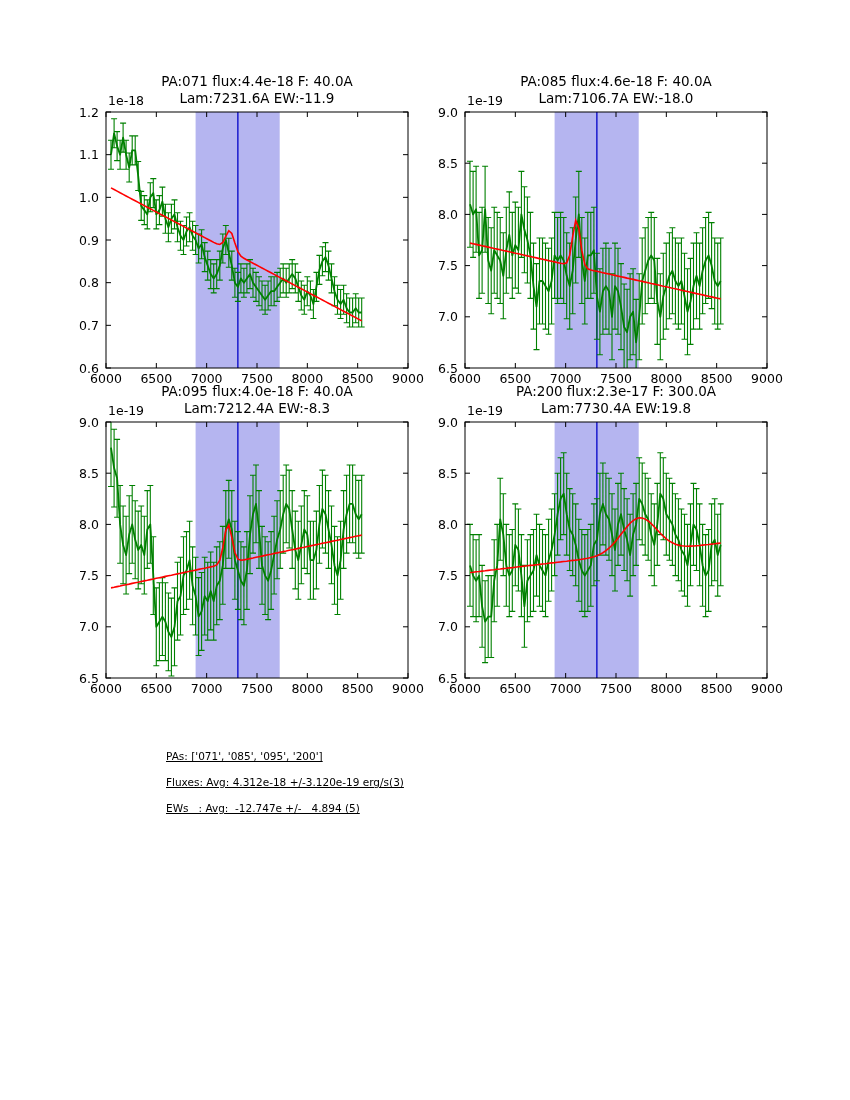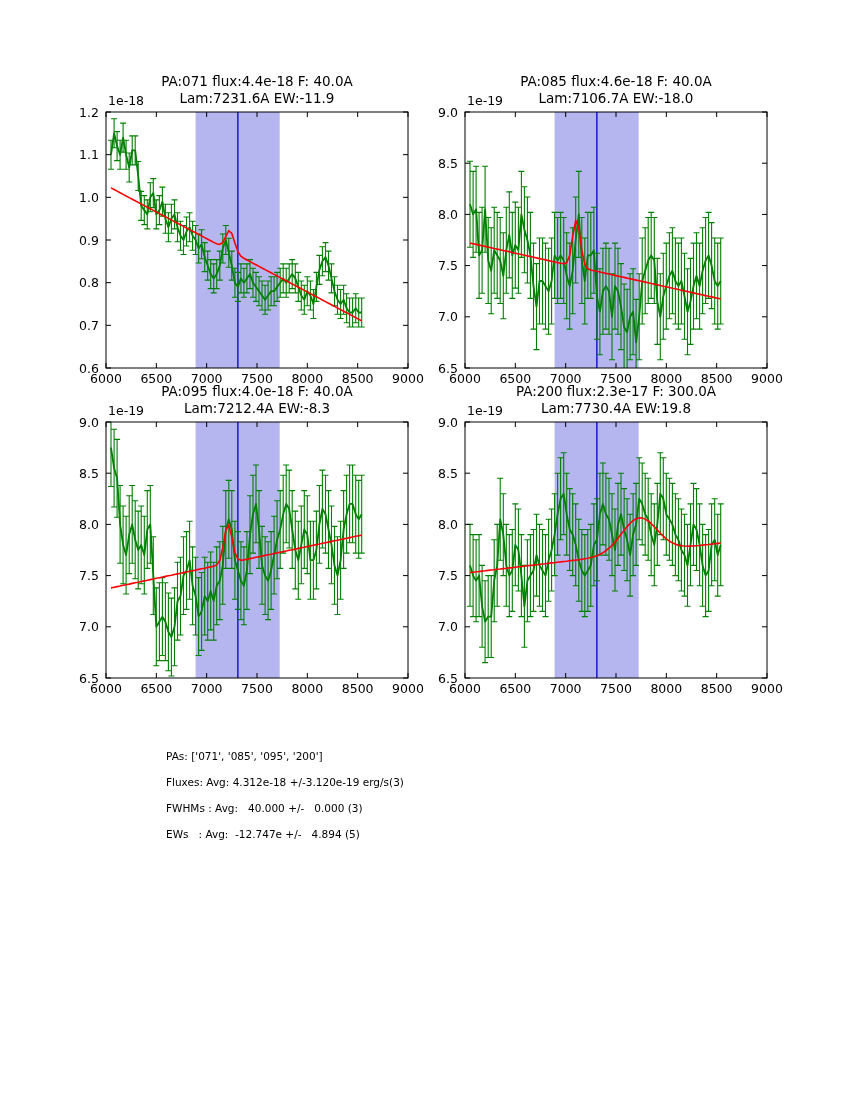--- a/index.html
+++ b/index.html
@@ -1,19 +1,19 @@
 <!DOCTYPE html>
 <html><head>
 <meta charset="utf-8">
 <style>
   html,body{margin:0;padding:0;background:#ffffff;}
   .page{position:relative;width:850px;height:1100px;background:#ffffff;overflow:hidden;
         font-family:"DejaVu Sans",sans-serif;}
   #fig{position:absolute;left:0;top:0;}
-  .summary{position:absolute;left:166px;top:743px;color:#000;}
+  .summary{position:absolute;left:166px;top:743px;color:#000;text-decoration:underline;}
   .summary div{white-space:pre;font-size:10.5px;line-height:26px;height:26px;
                font-family:"DejaVu Sans",sans-serif;}
   text{fill:#000;font-family:"DejaVu Sans",sans-serif;}
 </style>
 </head>
 <body>
 
 <div class="page">
   <svg id="fig" width="850" height="1100" viewBox="0 0 850 1100">
       <g>
@@ -229,16 +229,15 @@
         <text x="458" y="426.5" text-anchor="end" font-size="12.5">9.0</text>
         <text x="616" y="396" text-anchor="middle" font-size="13.5">PA:200 flux:2.3e-17 F: 300.0A</text>
         <text x="616" y="413" text-anchor="middle" font-size="13.5">Lam:7730.4A EW:19.8</text>
         <text x="467" y="415" text-anchor="start" font-size="12.5">1e-19</text>
       </g>
     </svg>
 
   <div class="summary">
     <div>PAs: ['071', '085', '095', '200']</div>
     <div>Fluxes: Avg: 4.312e-18 +/-3.120e-19 erg/s(3)</div>
-    <div>FWHMs : Avg:   40.000 +/-   0.000 (3)</div>
     <div>EWs   : Avg:  -12.747e +/-   4.894 (5)</div>
   </div>
 </div>
 
 </body></html>

